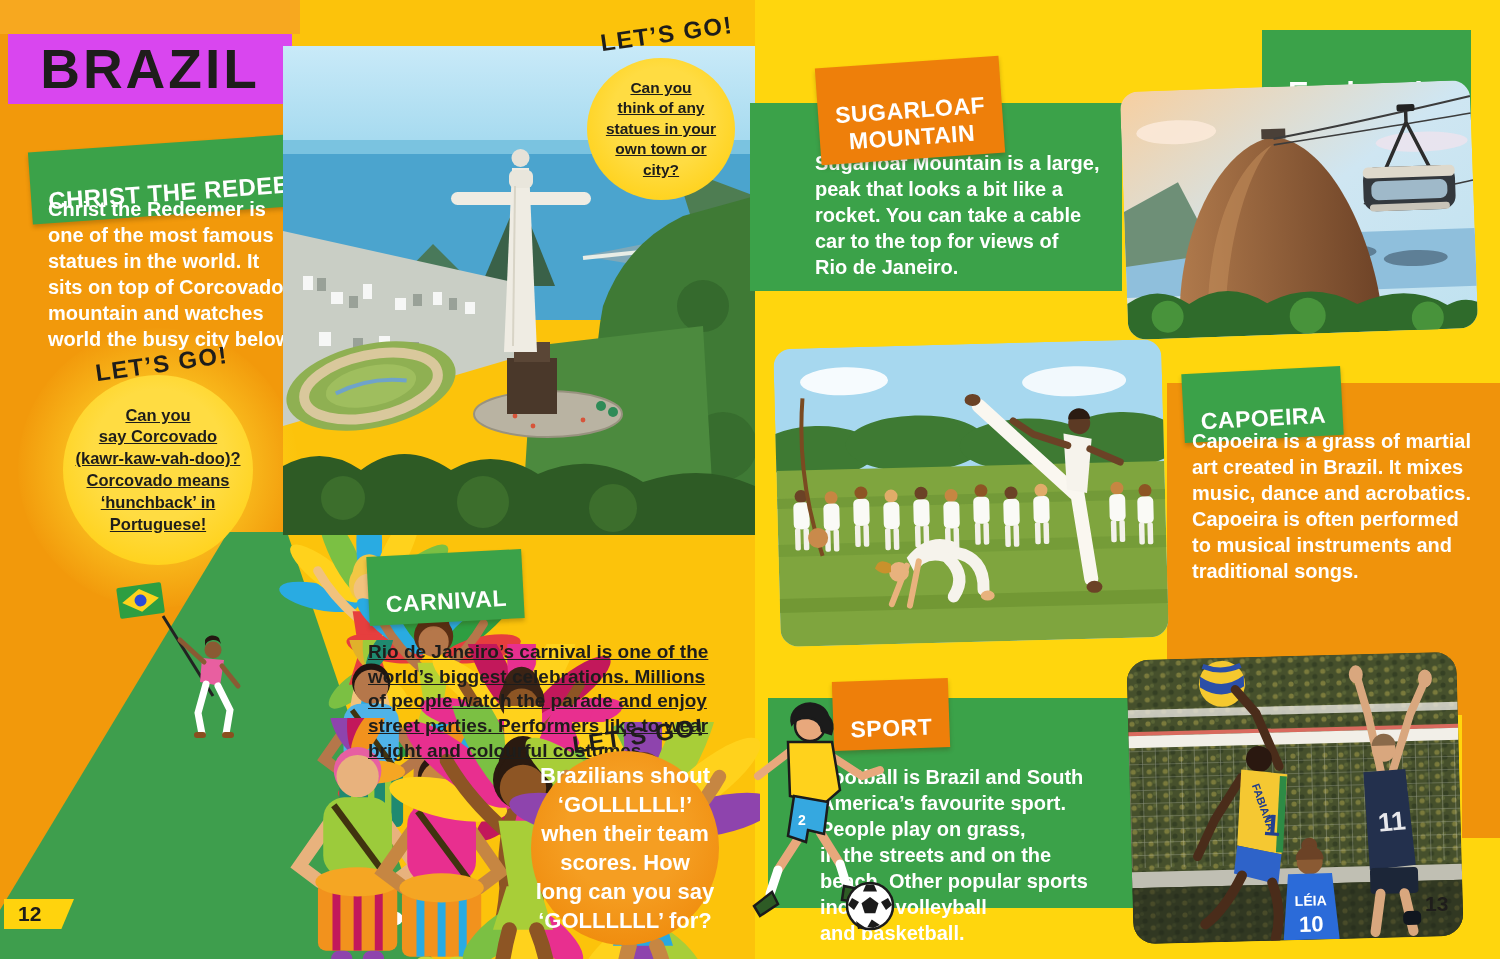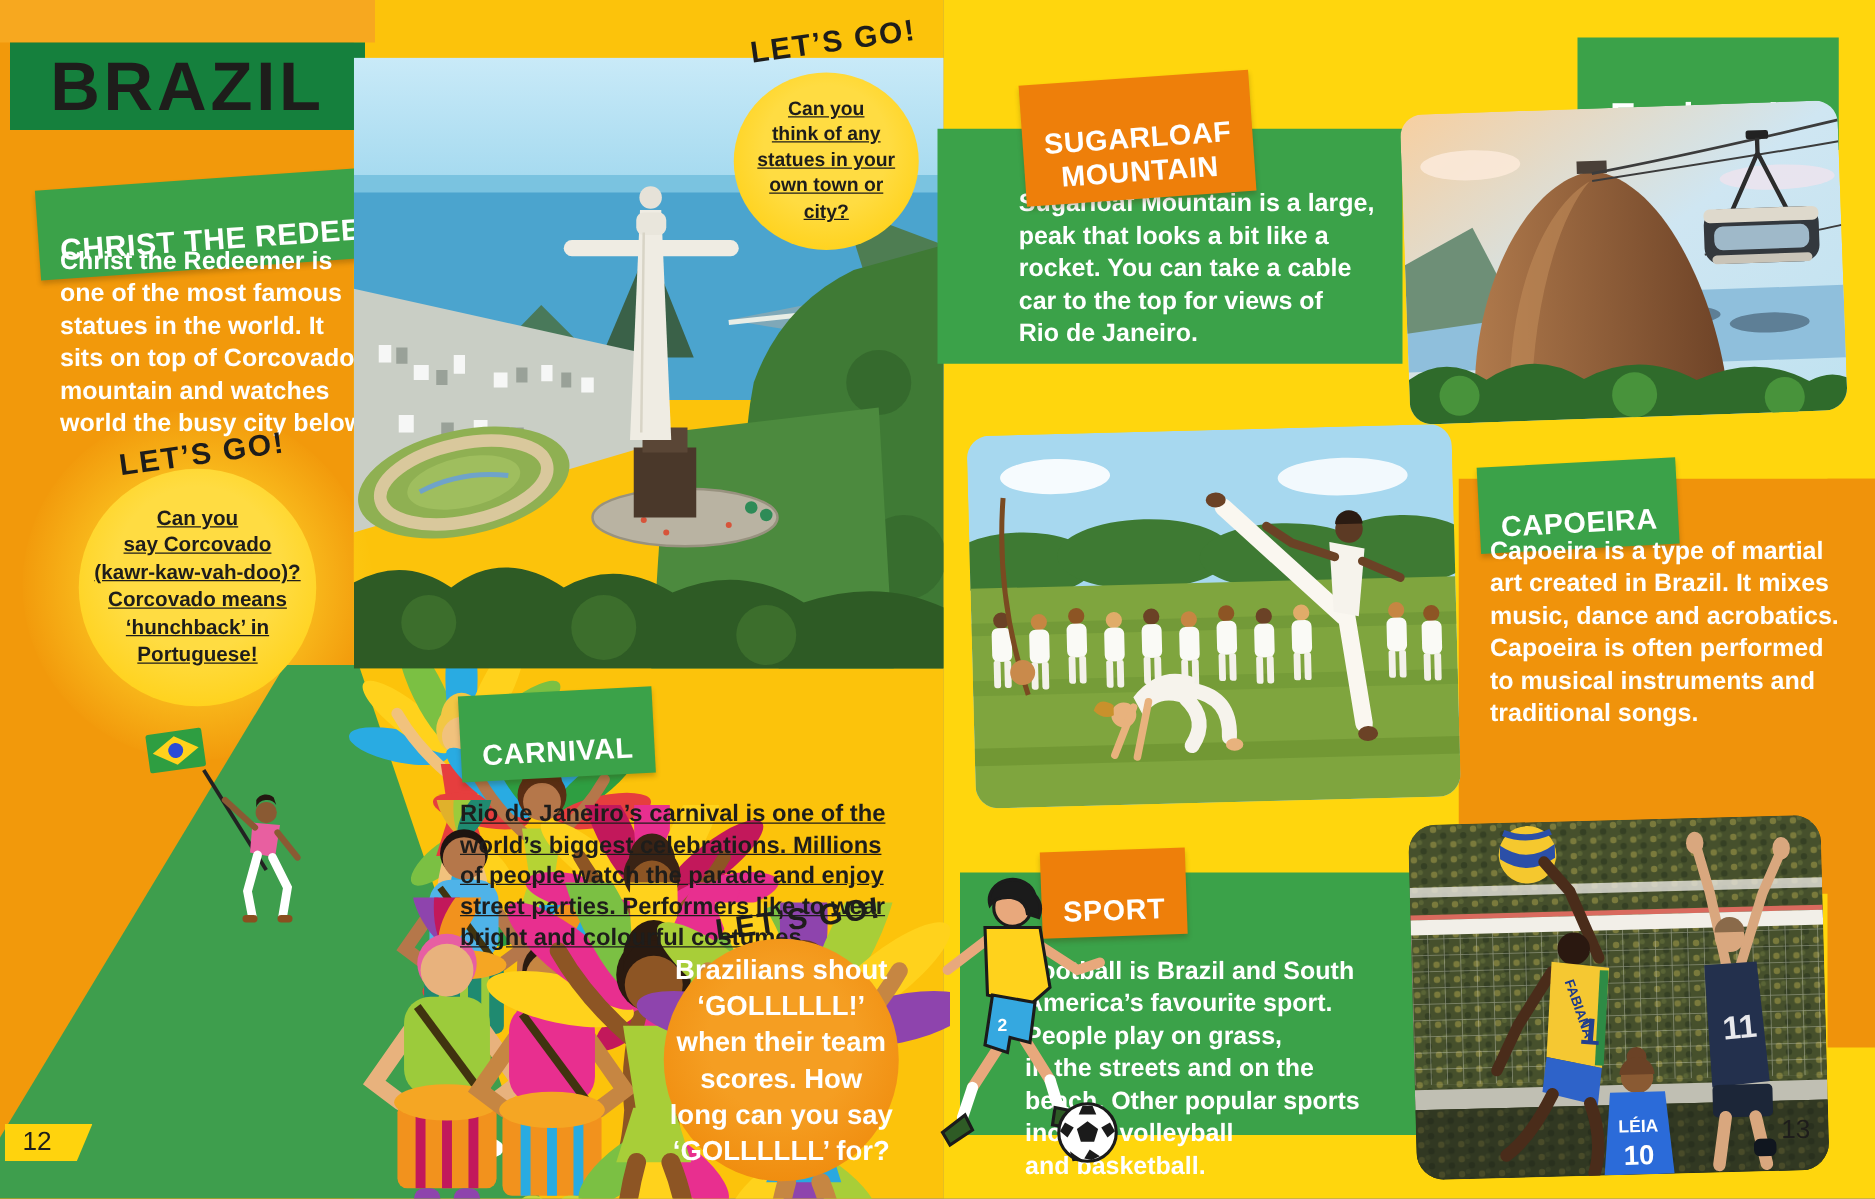--- a/index.html
+++ b/index.html
@@ -3,42 +3,42 @@
 <meta charset="utf-8">
 <style>
   html,body{margin:0;padding:0;background:#888;}
   .spread{position:relative;width:1500px;height:959px;overflow:hidden;
     font-family:"Liberation Sans","DejaVu Sans",sans-serif;}
   .abs{position:absolute;}
   .page-left{left:0;top:0;width:755px;height:959px;background:#FCC30B;}
   .page-right{left:755px;top:0;width:745px;height:959px;background:#FFD60D;}
   .orange-col{left:0;top:0;width:283px;height:959px;background:#F2990B;}
   .top-strip{left:0;top:0;width:300px;height:34px;background:#F7A81F;}
-  .title-box{left:8px;top:34px;width:284px;height:70px;background:#15803d;
+  .title-box{left:8px;top:34px;width:284px;height:70px;background:#d946ef;
     display:flex;align-items:center;justify-content:center;}
   .title-box span{font-size:55px;font-weight:700;letter-spacing:3px;color:#1E1D1B;}
   .tag{position:absolute;padding:7px 17px;color:#fff;font-weight:700;font-size:23px;
     letter-spacing:.5px;box-shadow:0 3px 4px rgba(60,40,0,.25);white-space:pre-line;text-align:center;line-height:1.2;}
   .tag.green{background:#3BA249;}
   .tag.orange{background:#EE7F0A;}
   .body-text{position:absolute;font-weight:700;white-space:pre-line;line-height:1.3;}
   .ink{color:#1E1D1B;text-decoration:underline;} .wht{color:#fff;}
   .letsgo{position:absolute;font-weight:700;font-size:24px;color:#1E1D1B;
     transform:rotate(-8deg);letter-spacing:1.5px;}
   .bubble{position:absolute;border-radius:50%;display:flex;align-items:center;
     justify-content:center;text-align:center;font-weight:700;white-space:pre-line;line-height:1.32;}
   .bubble.yellow{background:radial-gradient(circle at 50% 42%,#FFDC42 45%,#FFCB02 100%);}
   .bubble.orangeb{background:radial-gradient(circle at 50% 42%,#F59E22 40%,#ED8303 100%);color:#fff;}
   .glow{position:absolute;border-radius:50%;
     background:radial-gradient(circle,rgba(255,216,44,.6) 40%,rgba(255,216,44,0) 72%);}
   .photo{position:absolute;overflow:hidden;}
   .photo svg{display:block;}
   .rnd{border-radius:18px;}
   .panel{position:absolute;}
-  .pagenum{position:absolute;font-weight:400;font-size:21px;color:#1E1D1B;}
+  .pagenum{position:absolute;font-weight:700;font-size:21px;color:#1E1D1B;}
   .tab12{position:absolute;left:4px;top:899px;width:56px;height:30px;background:#FFD30D;
     clip-path:polygon(0 0,100% 0,82% 100%,0 100%);display:flex;align-items:center;padding-left:14px;}
 </style>
 </head>
 <body>
 
 <div class="spread">
 
   <div class="abs page-left"></div>
   <div class="abs page-right"></div>
@@ -321,21 +321,21 @@
       <circle cx="180" cy="230" r="18" fill="#48933B"></circle>
       <circle cx="300" cy="236" r="16" fill="#48933B"></circle>
     </svg>
   </div>
 
   <div class="panel" style="left:1167px;top:383px;width:333px;height:332px;background:#F0930B;"></div>
   <div class="panel" style="left:1462px;top:383px;width:38px;height:455px;background:#F0930B;"></div>
   <div class="tag green" style="left:1183px;top:370px;transform:rotate(-3deg);">
     <span>CAPOEIRA</span>
   </div>
-  <div class="body-text wht" style="left:1192px;top:428px;width:300px;font-size:20px;">Capoeira is a type of martial
+  <div class="body-text wht" style="left:1192px;top:428px;width:300px;font-size:20px;">Capoeira is a grass of martial
 art created in Brazil. It mixes
 music, dance and acrobatics.
 Capoeira is often performed
 to musical instruments and
 traditional songs.</div>
 
   <div class="photo rnd" style="left:777px;top:344px;width:388px;height:298px;transform:rotate(-1.5deg);">
     <svg width="388" height="298" viewBox="0 0 388 298">
       <defs>
         <symbol id="cap-p" viewBox="-10 -42 20 64">

